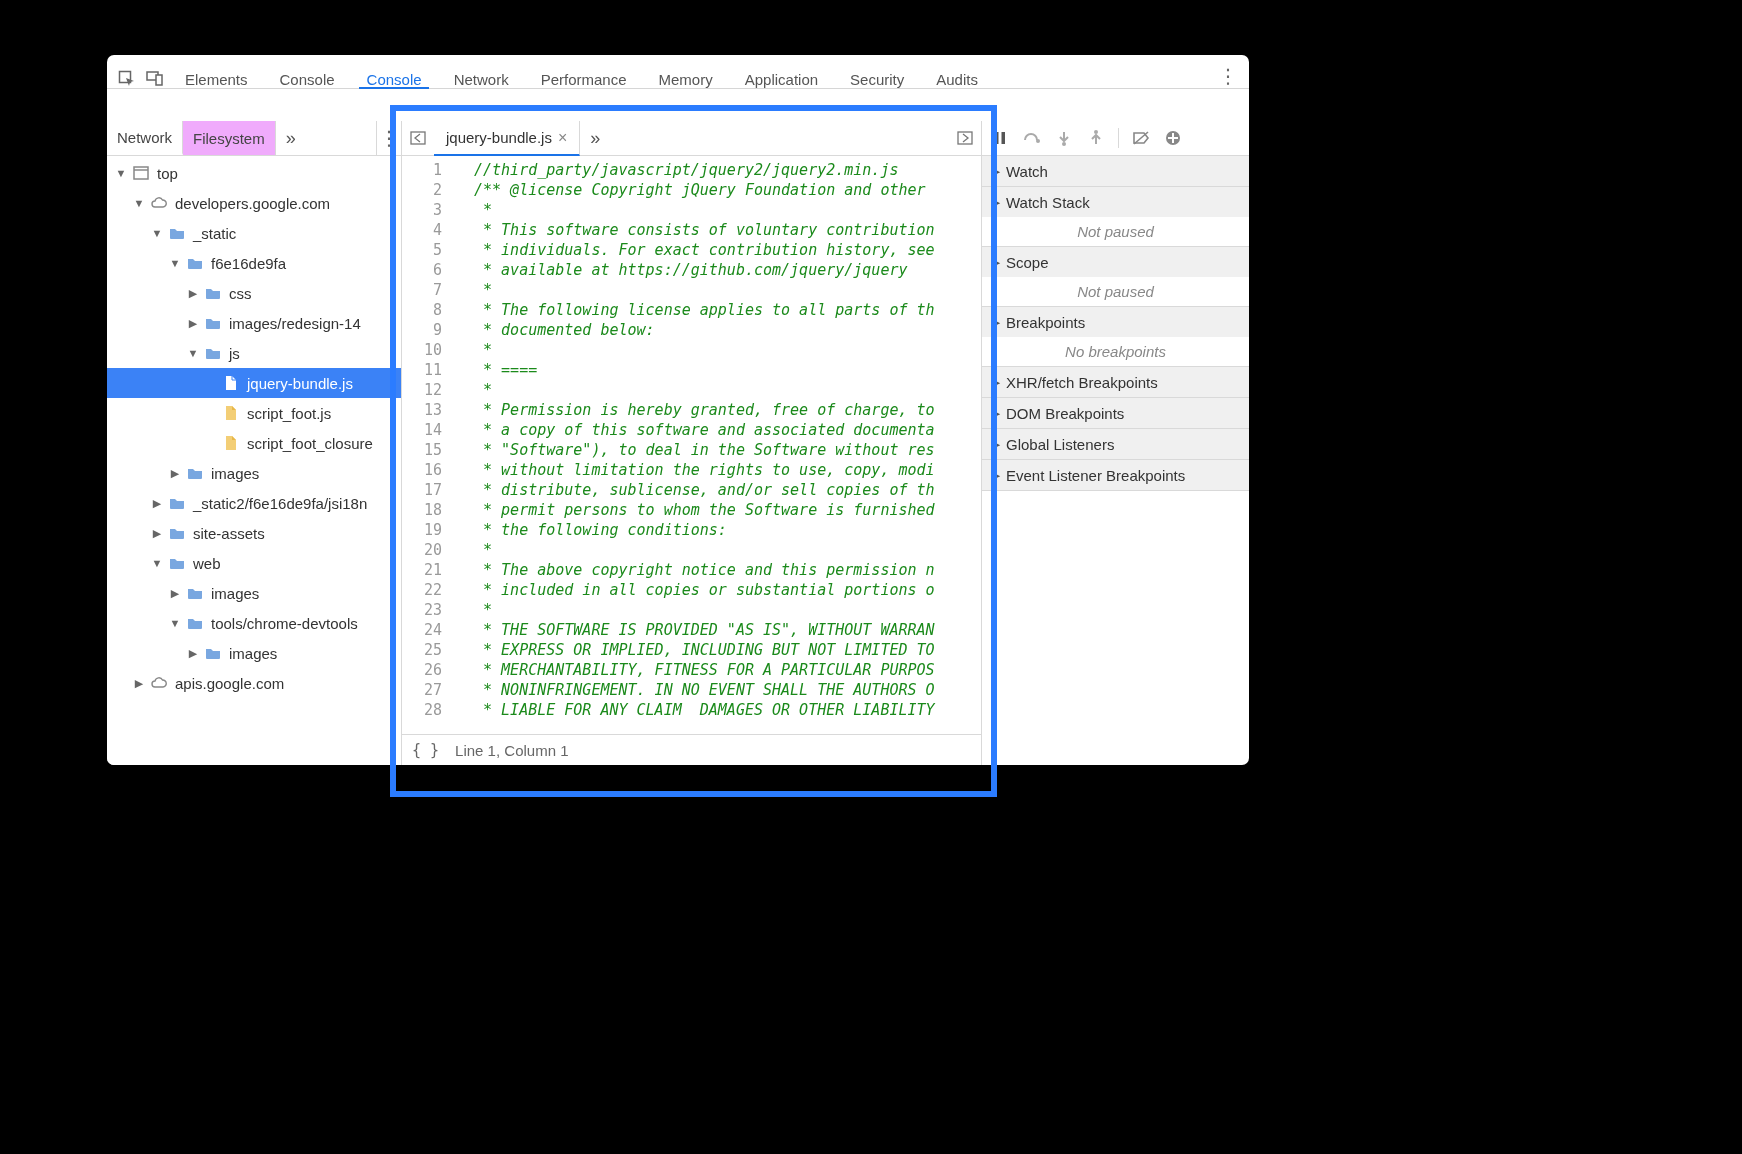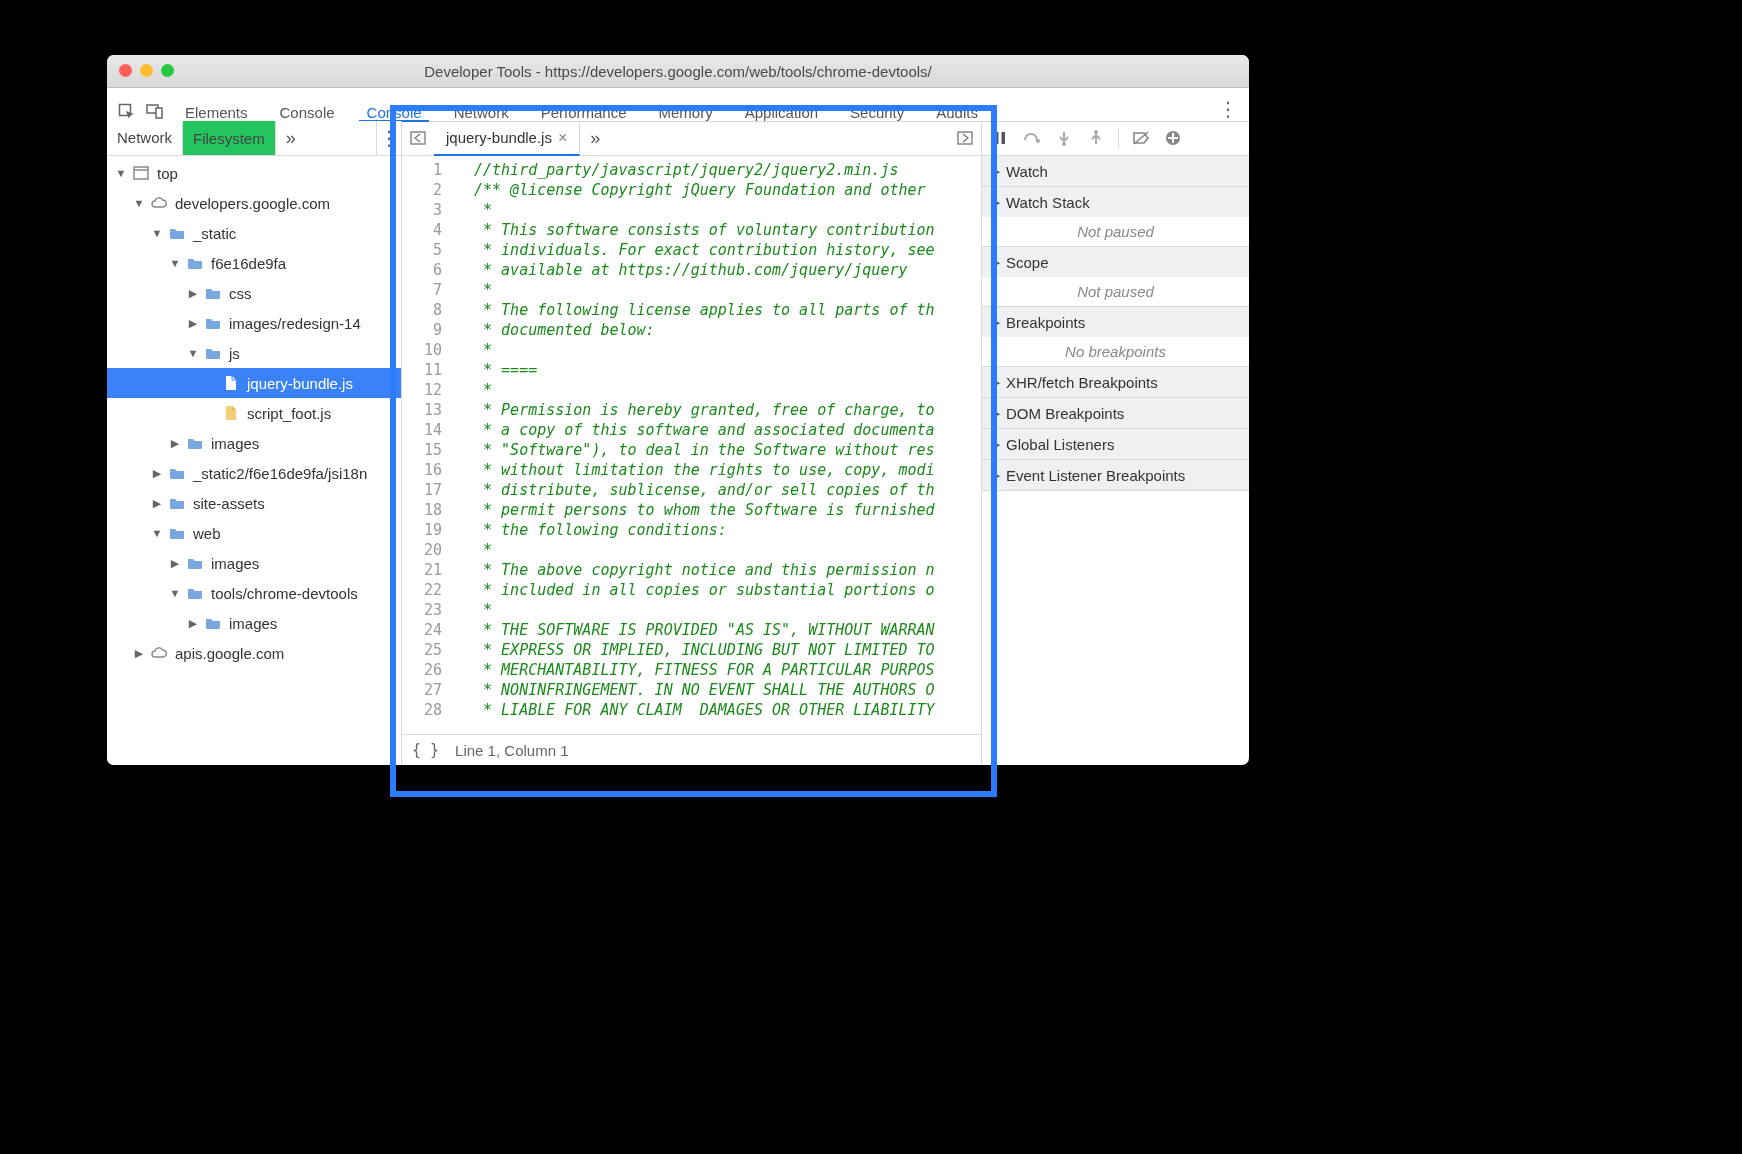--- a/index.html
+++ b/index.html
@@ -23,21 +23,21 @@
 .kebab{width:30px;display:flex;align-items:center;justify-content:center;color:#666;font-size:20px;}
 
 .body{position:absolute;top:66px;bottom:0;left:0;right:0;display:flex;}
 .col-left{width:294px;border-right:1px solid #d9d9d9;display:flex;flex-direction:column;min-width:0;background:#fff;}
 .col-mid{flex:1;display:flex;flex-direction:column;min-width:0;border-right:1px solid #d9d9d9;}
 .col-right{width:267px;display:flex;flex-direction:column;min-width:0;}
 
 .subtabs{height:34px;border-bottom:1px solid #d9d9d9;display:flex;align-items:stretch;}
 .subtab{display:flex;align-items:center;padding:0 10px;font-size:15px;color:#444;border-right:1px solid #d9d9d9;}
 .subtab.active{background:#fff;border-bottom:2px solid transparent;}
-.subtab:not(.active){background:#22c55e;}
+.subtab:not(.active){background:#f0abfc;}
 .sub-more{width:30px;display:flex;align-items:center;justify-content:center;color:#555;font-size:18px;}
 .sub-spacer{flex:1;}
 
 .tree{flex:1;overflow:hidden;font-size:15px;padding-top:2px;}
 .tree-row{display:flex;align-items:center;height:30px;white-space:nowrap;cursor:default;}
 .tree-row.selected{background:#3b82f6;color:#fff;}
 .tree-row.selected .ficon{color:#fff;}
 .tri{width:12px;display:inline-flex;justify-content:center;font-size:11px;color:#666;margin-right:4px;}
 .ficon{width:20px;display:inline-flex;justify-content:center;margin-right:6px;}
 .indent{display:inline-block;}
@@ -66,28 +66,20 @@
 .dsec-body{padding:6px 8px;color:#888;font-style:italic;font-size:15px;text-align:center;}
 
 .hlbox{position:absolute;border:6px solid #2b7cff;pointer-events:none;}
 </style>
 </head>
 <body>
 
 <div class="screen">
   <div class="window">
 
-    <div class="titlebar">
-      <div class="traffic">
-        <div class="tl red"></div>
-        <div class="tl yel"></div>
-        <div class="tl grn"></div>
-      </div>
-      <div class="title">Developer Tools - https://developers.google.com/web/tools/chrome-devtools/</div>
-    </div>
 
     <div class="main-tabs">
       <div class="iconbtn">
         <svg width="18" height="18" viewBox="0 0 18 18">
             <rect x="1.5" y="1.5" width="11" height="11" fill="none" stroke="#666" stroke-width="1.5"></rect>
             <path d="M8 8 L16 11 L12 12 L11 16 Z" fill="#666"></path>
           </svg>
       </div>
       <div class="iconbtn">
         <svg width="18" height="18" viewBox="0 0 18 18">
@@ -208,20 +200,31 @@
             <div class="tree-row">
               <span class="indent" style="width: 98px;"></span>
               <span class="tri"></span>
               <span class="ficon">
                 <svg width="14" height="16">
                   <path d="M2 1h6l4 4v10H2z" fill="#f3ce76"></path>
                   <path d="M8 1v4h4" fill="#e8b84a"></path>
                 </svg>
               </span>
               <span>script_foot.js</span>
+            </div>
+            <div class="tree-row">
+              <span class="indent" style="width: 98px;"></span>
+              <span class="tri"></span>
+              <span class="ficon">
+                <svg width="14" height="16">
+                  <path d="M2 1h6l4 4v10H2z" fill="#f3ce76"></path>
+                  <path d="M8 1v4h4" fill="#e8b84a"></path>
+                </svg>
+              </span>
+              <span>script_foot_closure</span>
             </div>
             <div class="tree-row">
               <span class="indent" style="width: 62px;"></span>
               <span class="tri">▶</span>
               <span class="ficon">
                 <svg width="16" height="14">
                   <path d="M1 3h5l2 2h7v7a1 1 0 01-1 1H2a1 1 0 01-1-1V3z" fill="#79a7e0"></path>
                 </svg>
               </span>
               <span>images</span>

